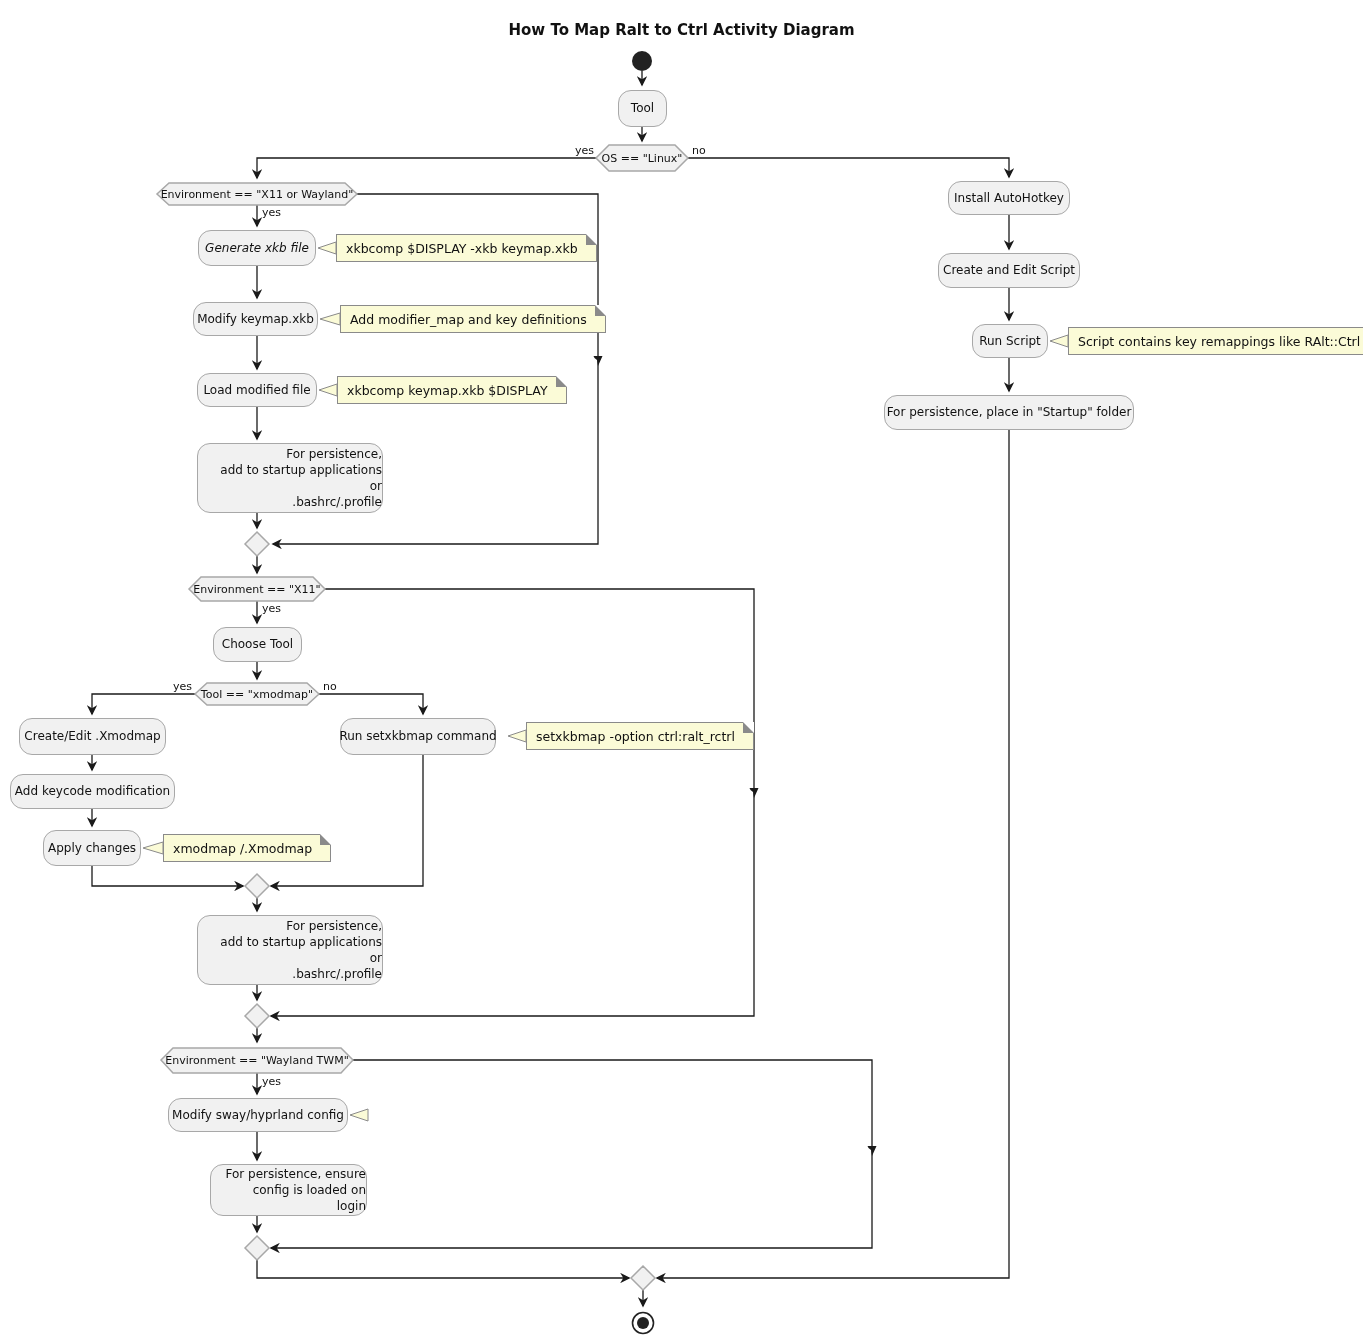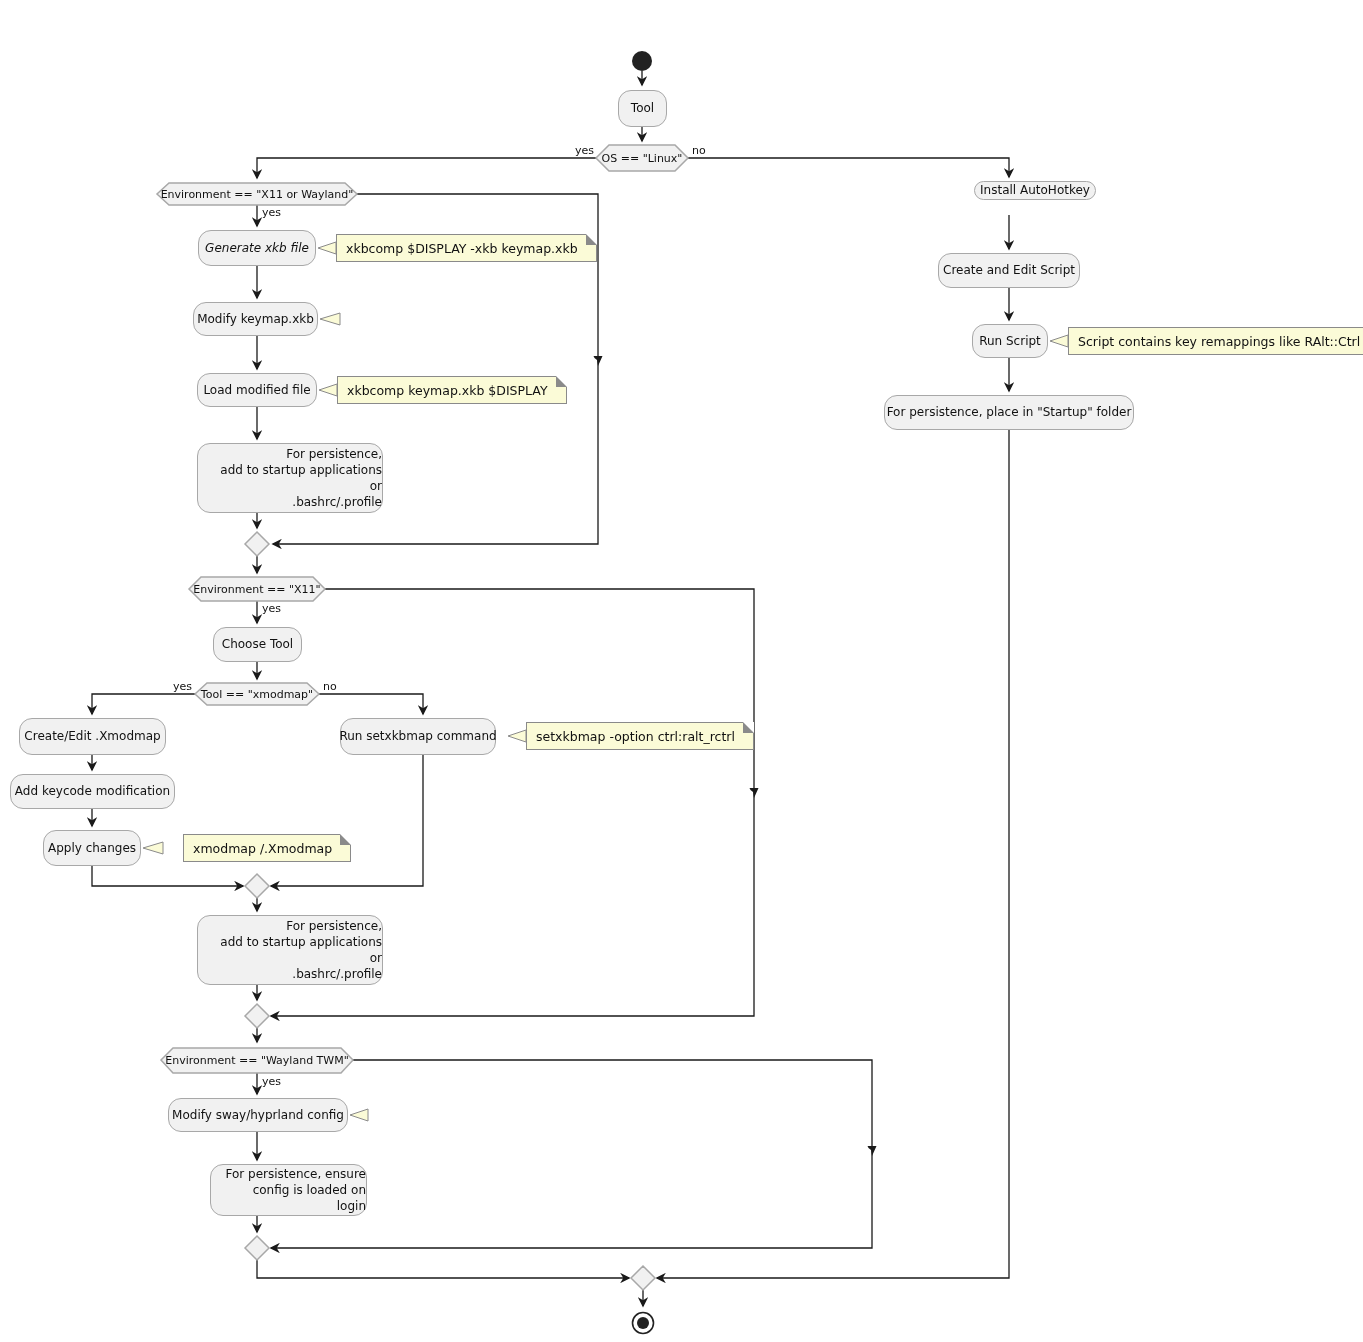--- a/index.html
+++ b/index.html
@@ -43,20 +43,21 @@
     width:0; height:0; border-style:solid;
     border-width:0 11px 11px 0;
     border-color:#ffffff #ffffff #8A8A8A #8A8A8A;
   }
 </style>
 </head>
 <body>
 
 <div id="canvas">
 
+  <div class="title">How To Map Ralt to Ctrl Activity Diagram</div>
 
   <svg id="wires" width="1363" height="1342" viewBox="0 0 1363 1342">
     <defs>
       <marker id="arr" viewBox="0 0 10 10" refX="8.5" refY="5" markerWidth="8" markerHeight="8" orient="auto-start-reverse">
         <path d="M0,0 L10,5 L0,10 L3,5 z" fill="#1A1A1A"></path>
       </marker>
     </defs>
 
     <g fill="none" stroke="#1A1A1A" stroke-width="1.3">
       <path d="M642,71 L642,85" marker-end="url(#arr)"></path>
@@ -146,38 +147,39 @@
   <div class="activity" style="left:43px; top:830px; width:98px; height:36px;">Apply changes</div>
   <div class="activity" style="left:340px; top:718px; width:156px; height:37px;">Run setxkbmap command</div>
   <div class="activity pre" style="left:165px; top:915px; width:186px; height:70px;">For persistence,
 add to startup applications or
 .bashrc/.profile</div>
 
   <div class="activity" style="left:168px; top:1098px; width:180px; height:34px;">Modify sway/hyprland config</div>
   <div class="activity pre" style="left:178px; top:1164px; width:157px; height:52px;">For persistence, ensure
 config is loaded on login</div>
 
-  <div class="activity" style="left:948px; top:181px; width:122px; height:19px;margin-left:26px;">Install AutoHotkey</div>
+  <div class="activity" style="left:948px; top:181px; width:122px; height:34px;">Install AutoHotkey</div>
   <div class="activity" style="left:938px; top:253px; width:142px; height:35px;">Create and Edit Script</div>
   <div class="activity" style="left:972px; top:324px; width:76px; height:34px;">Run Script</div>
   <div class="activity" style="left:884px; top:395px; width:250px; height:35px;">For persistence, place in "Startup" folder</div>
 
   <div class="hexlabel" style="left:596px; top:145px; width:92px; height:26px;">OS == "Linux"</div>
   <div class="hexlabel" style="left:157px; top:183px; width:200px; height:22px;">Environment == "X11 or Wayland"</div>
   <div class="hexlabel" style="left:189px; top:577px; width:136px; height:24px;">Environment == "X11"</div>
   <div class="hexlabel" style="left:195px; top:683px; width:124px; height:22px;">Tool == "xmodmap"</div>
   <div class="hexlabel" style="left:161px; top:1048px; width:192px; height:25px;">Environment == "Wayland TWM"</div>
 
   <div class="edgelabel" style="left:575px; top:144px;">yes</div>
   <div class="edgelabel" style="left:692px; top:144px;">no</div>
   <div class="edgelabel" style="left:262px; top:206px;">yes</div>
   <div class="edgelabel" style="left:262px; top:602px;">yes</div>
   <div class="edgelabel" style="left:173px; top:680px;">yes</div>
   <div class="edgelabel" style="left:323px; top:680px;">no</div>
   <div class="edgelabel" style="left:262px; top:1075px;">yes</div>
 
   <div class="note" style="left:336px; top:234px;">xkbcomp $DISPLAY -xkb keymap.xkb</div>
+  <div class="note" style="left:340px; top:305px;">Add modifier_map and key definitions</div>
   <div class="note" style="left:337px; top:376px;text-align:right;">xkbcomp keymap.xkb $DISPLAY</div>
-  <div class="note" style="left:163px; top:834px;margin-left:20px;">xmodmap /.Xmodmap</div>
+  <div class="note" style="left:163px; top:834px;">xmodmap /.Xmodmap</div>
   <div class="note" style="left:526px; top:722px;">setxkbmap -option ctrl:ralt_rctrl</div>
   <div class="note" style="left:1068px; top:327px;">Script contains key remappings like RAlt::Ctrl</div>
 
 </div>
 
 </body></html>

